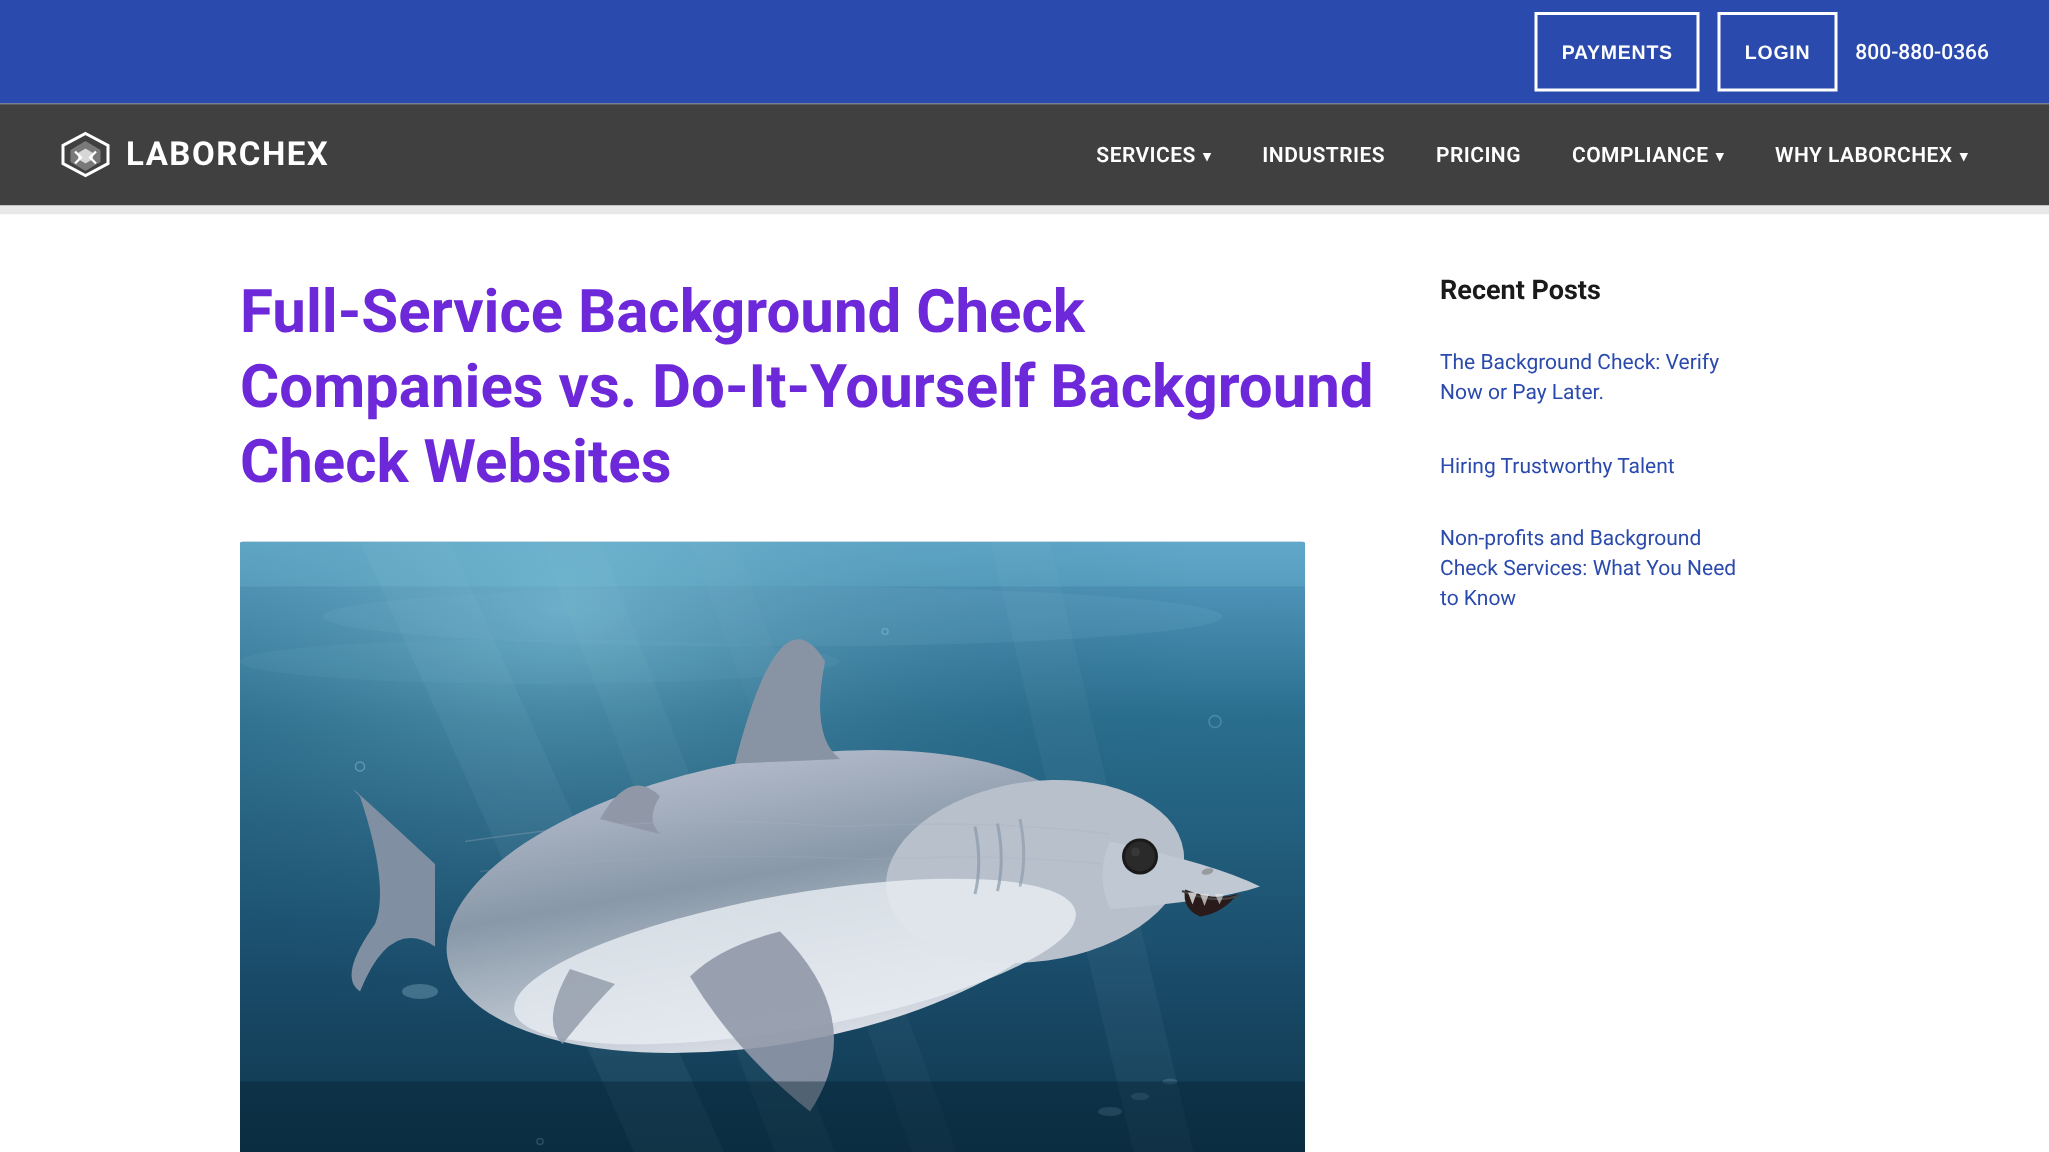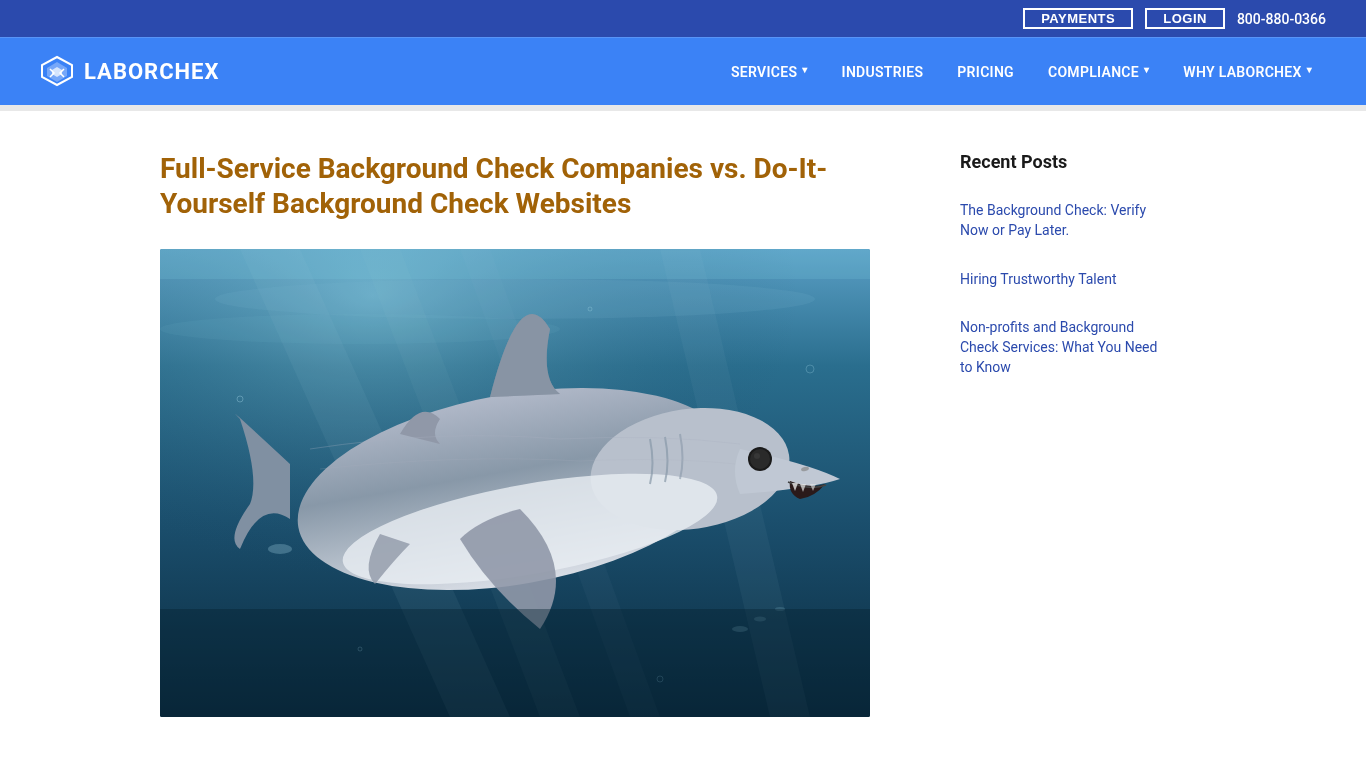--- a/index.html
+++ b/index.html
@@ -11,35 +11,35 @@
       padding: 8px 40px;
       display: flex;
       justify-content: flex-end;
       align-items: center;
       gap: 12px;
     }
     .top-bar-btn {
       background: transparent;
       border: 2px solid #fff;
       color: #fff;
-      padding: 1px 16px;
+      padding: 17px 16px;
       font-size: 13px;
       font-weight: 600;
       cursor: pointer;
       letter-spacing: 0.5px;
     }
     .top-bar-phone {
       color: #fff;
       font-size: 14px;
       font-weight: 500;
     }
 
     
     .nav-bar {
-      background: #3b82f6;
+      background: #404040;
       padding: 0 40px;
       display: flex;
       align-items: center;
       justify-content: space-between;
       height: 68px;
       border-top: 1px solid rgba(255,255,255,0.15);
     }
     .logo-area {
       display: flex;
       align-items: center;
@@ -59,20 +59,21 @@
       align-items: center;
       gap: 6px;
     }
     .nav-item {
       color: #fff;
       font-size: 14px;
       font-weight: 600;
       padding: 10px 14px;
       cursor: pointer;
       display: flex;
+      align-items: center;
       gap: 5px;
       letter-spacing: 0.3px;
       text-transform: uppercase;
     }
     .nav-chevron { font-size: 10px; }
 
     
     .content-wrapper {
       max-width: 1366px;
       margin: 0 auto;
@@ -88,23 +89,23 @@
       gap: 40px;
       min-height: 600px;
     }
 
     
     .article-area {
       flex: 1;
       max-width: 760px;
     }
     .article-title {
-      font-size: 28px;
+      font-size: 40px;
       font-weight: 700;
-      color: #a16207;
+      color: #6d28d9;
       line-height: 1.25;
       margin-bottom: 28px;
     }
     .article-image-container {
       width: 100%;
       max-width: 710px;
       height: 468px;
       overflow: hidden;
       border-radius: 2px;
     }

